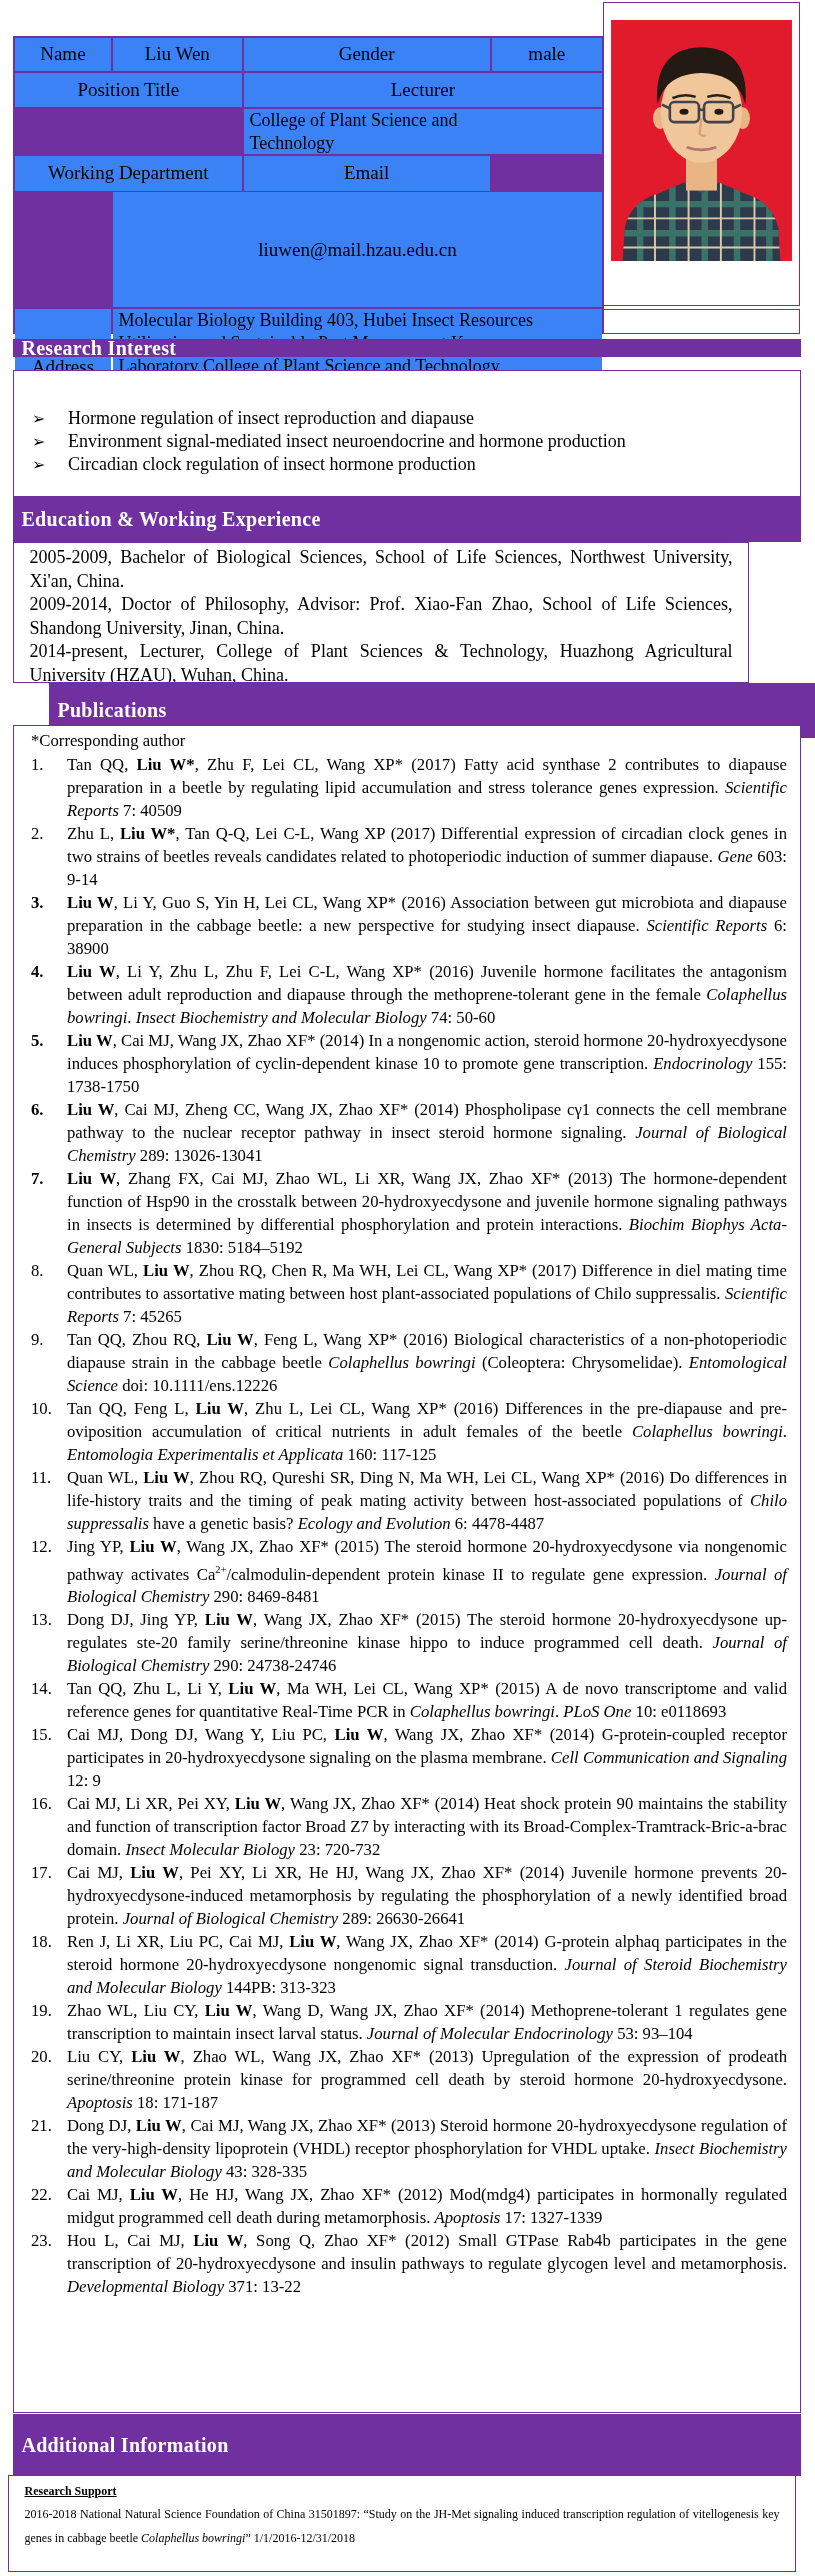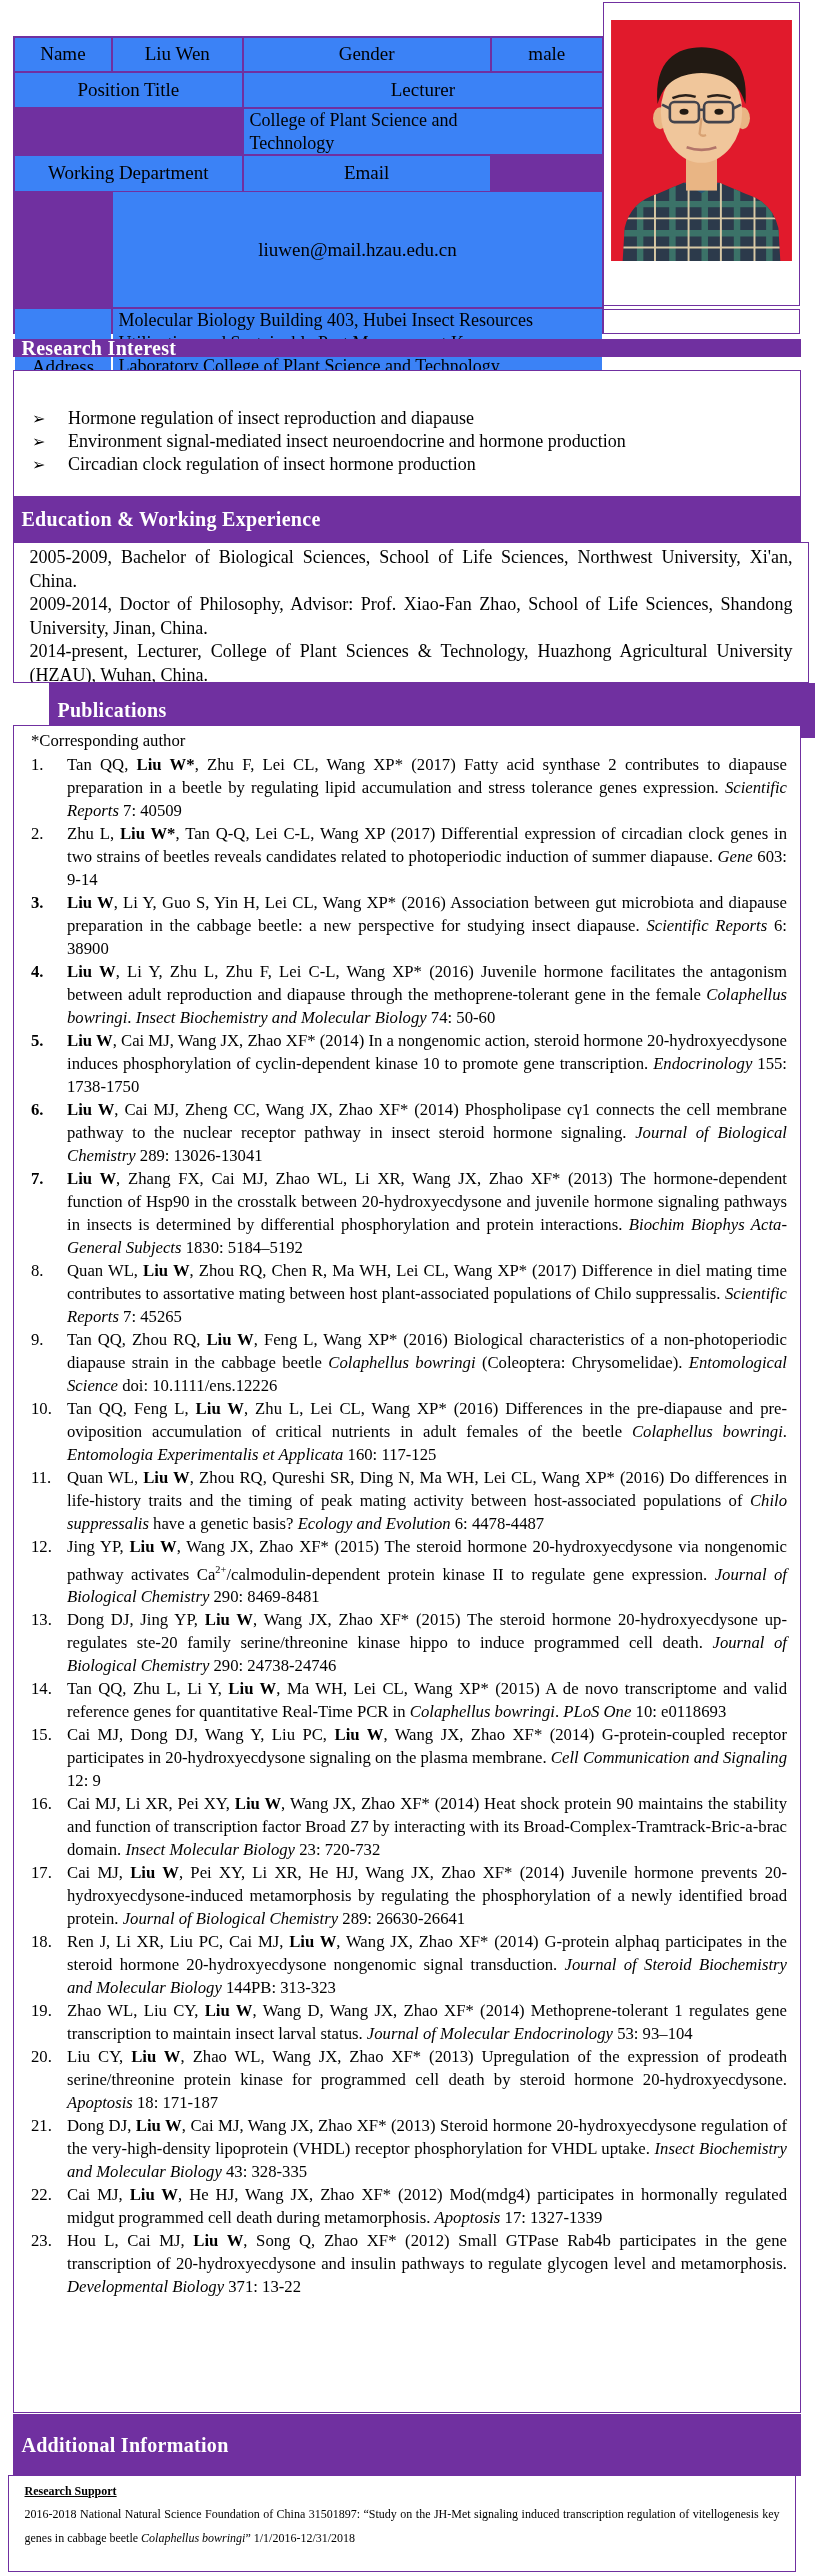--- a/index.html
+++ b/index.html
@@ -27,21 +27,21 @@
              position:absolute;box-sizing:border-box;}
 
   
   #banner-research{left:13px;top:339px;width:788px;height:18px;}
   #research-box{left:13px;top:370px;width:788px;height:127px;padding-top:36px;}
   .ri-item{display:flex;line-height:23px;font-size:18px;}
   .ri-bullet{margin-left:18px;width:36px;flex:none;font-size:16px;}
 
   
   #banner-education{left:13px;top:497px;width:788px;height:45px;}
-  #education-box{left:13px;top:542px;width:796px;height:141px;padding:3.2px 15.5px;
+  #education-box{left:13px;top:542px;width:736px;height:141px;padding:3.2px 15.5px;
                  font-size:18px;line-height:23.5px;}
   .edu-entry{text-align:justify;}
 
   
   #banner-pubs{left:13px;top:683px;width:788px;height:55px;margin-left:36px;}
   #pubs-box{left:13px;top:725px;width:788px;height:1688px;padding:3.2px 13px 0 17px;
             font-size:16.7px;line-height:23px;}
   .corr-note{margin-bottom:0.6px;}
   .pub{display:flex;}
   .pub-num{width:36px;flex:none;}

